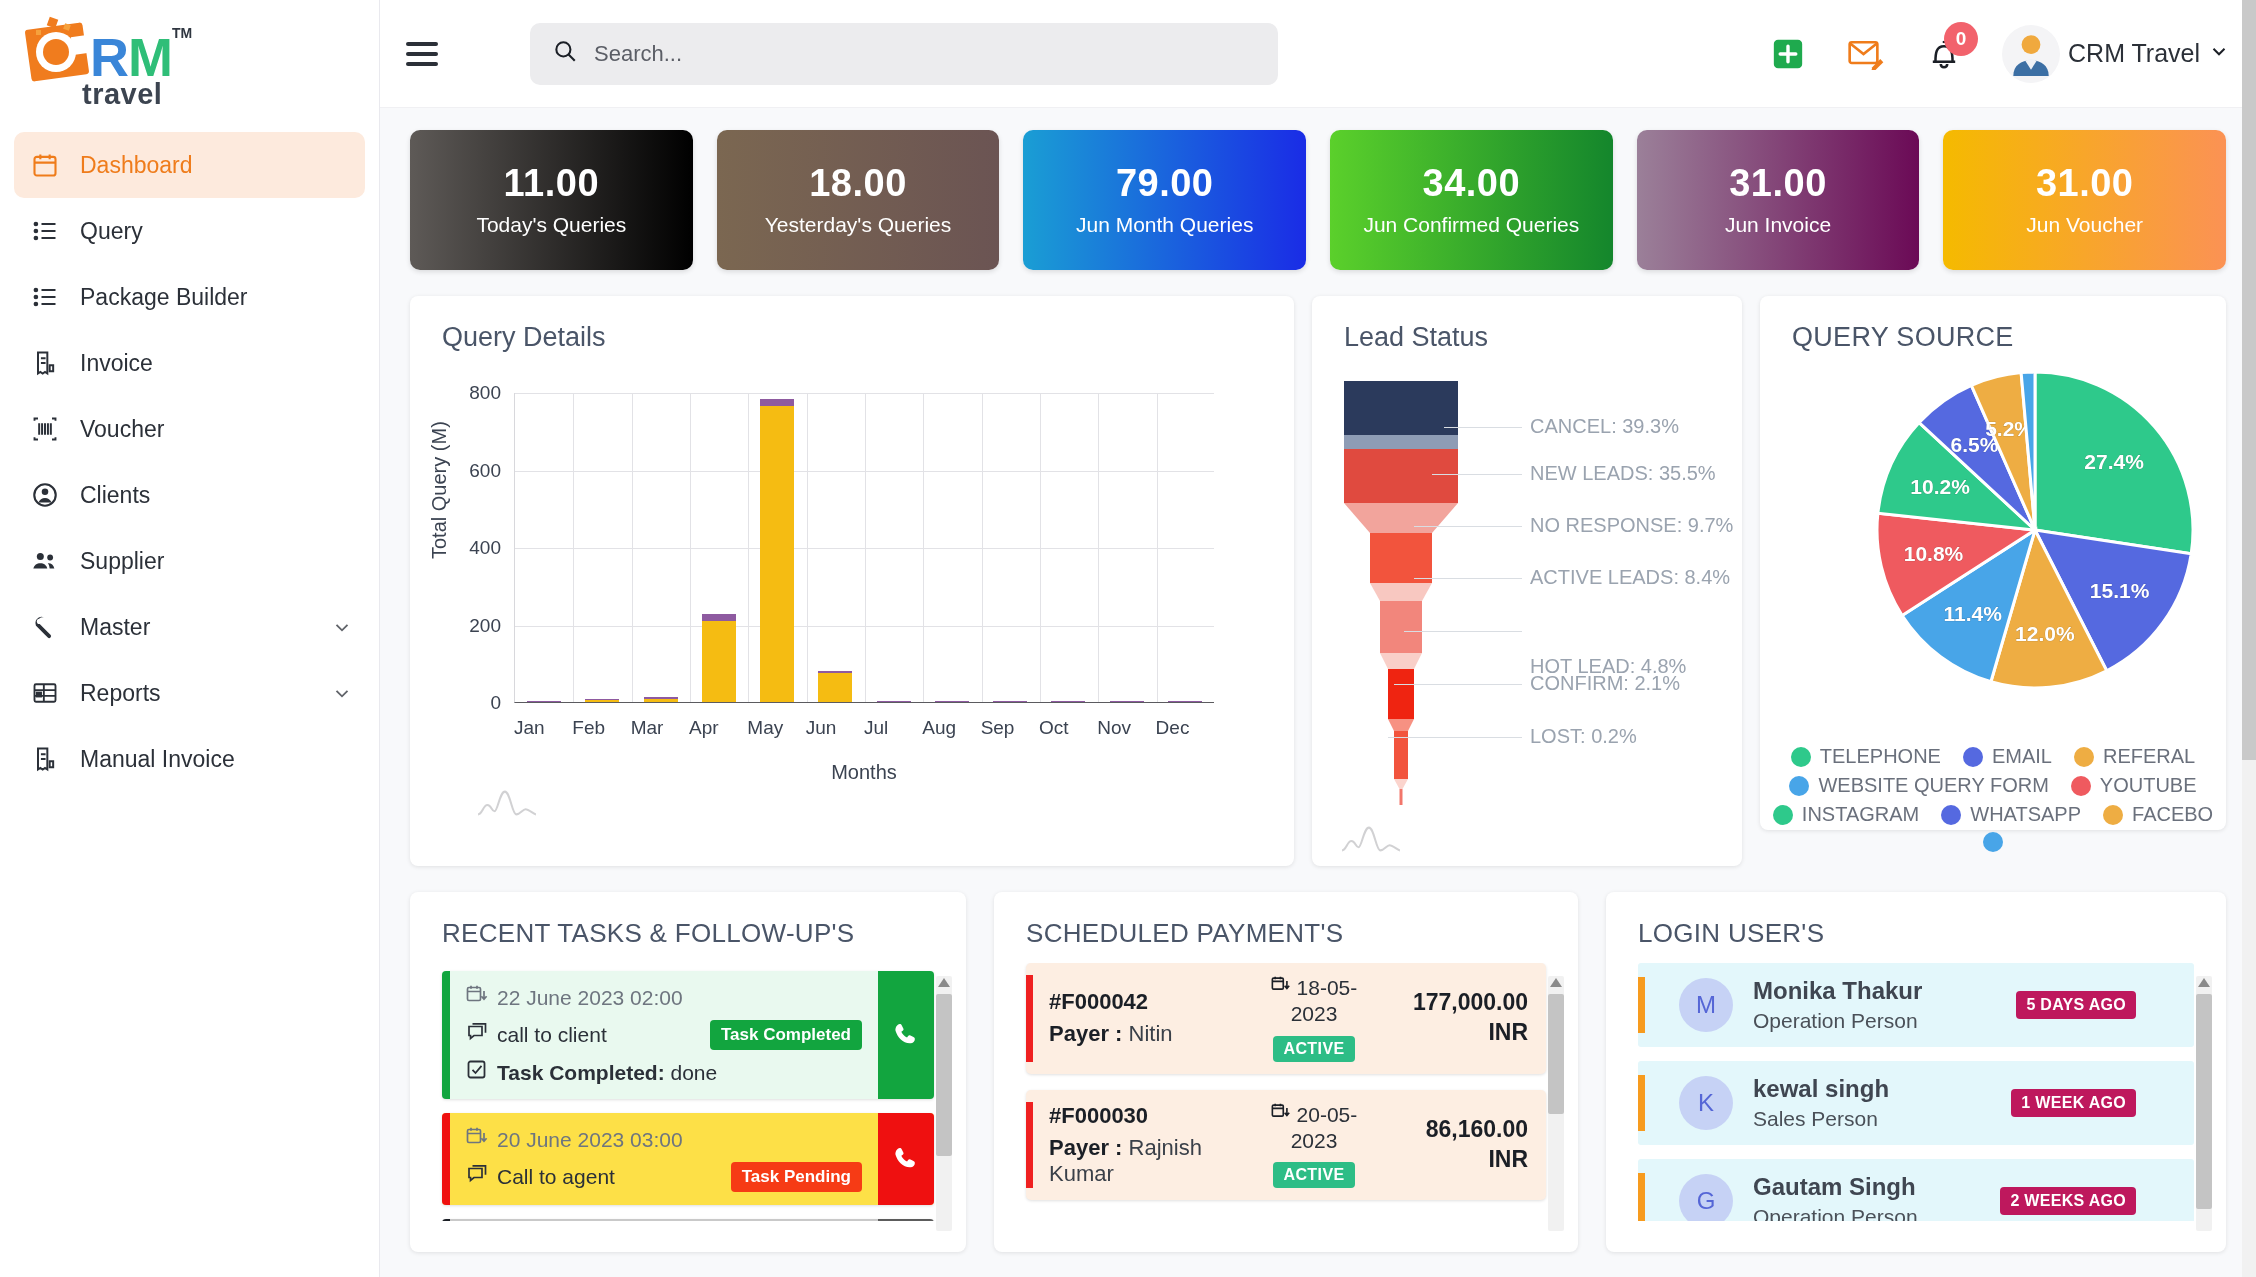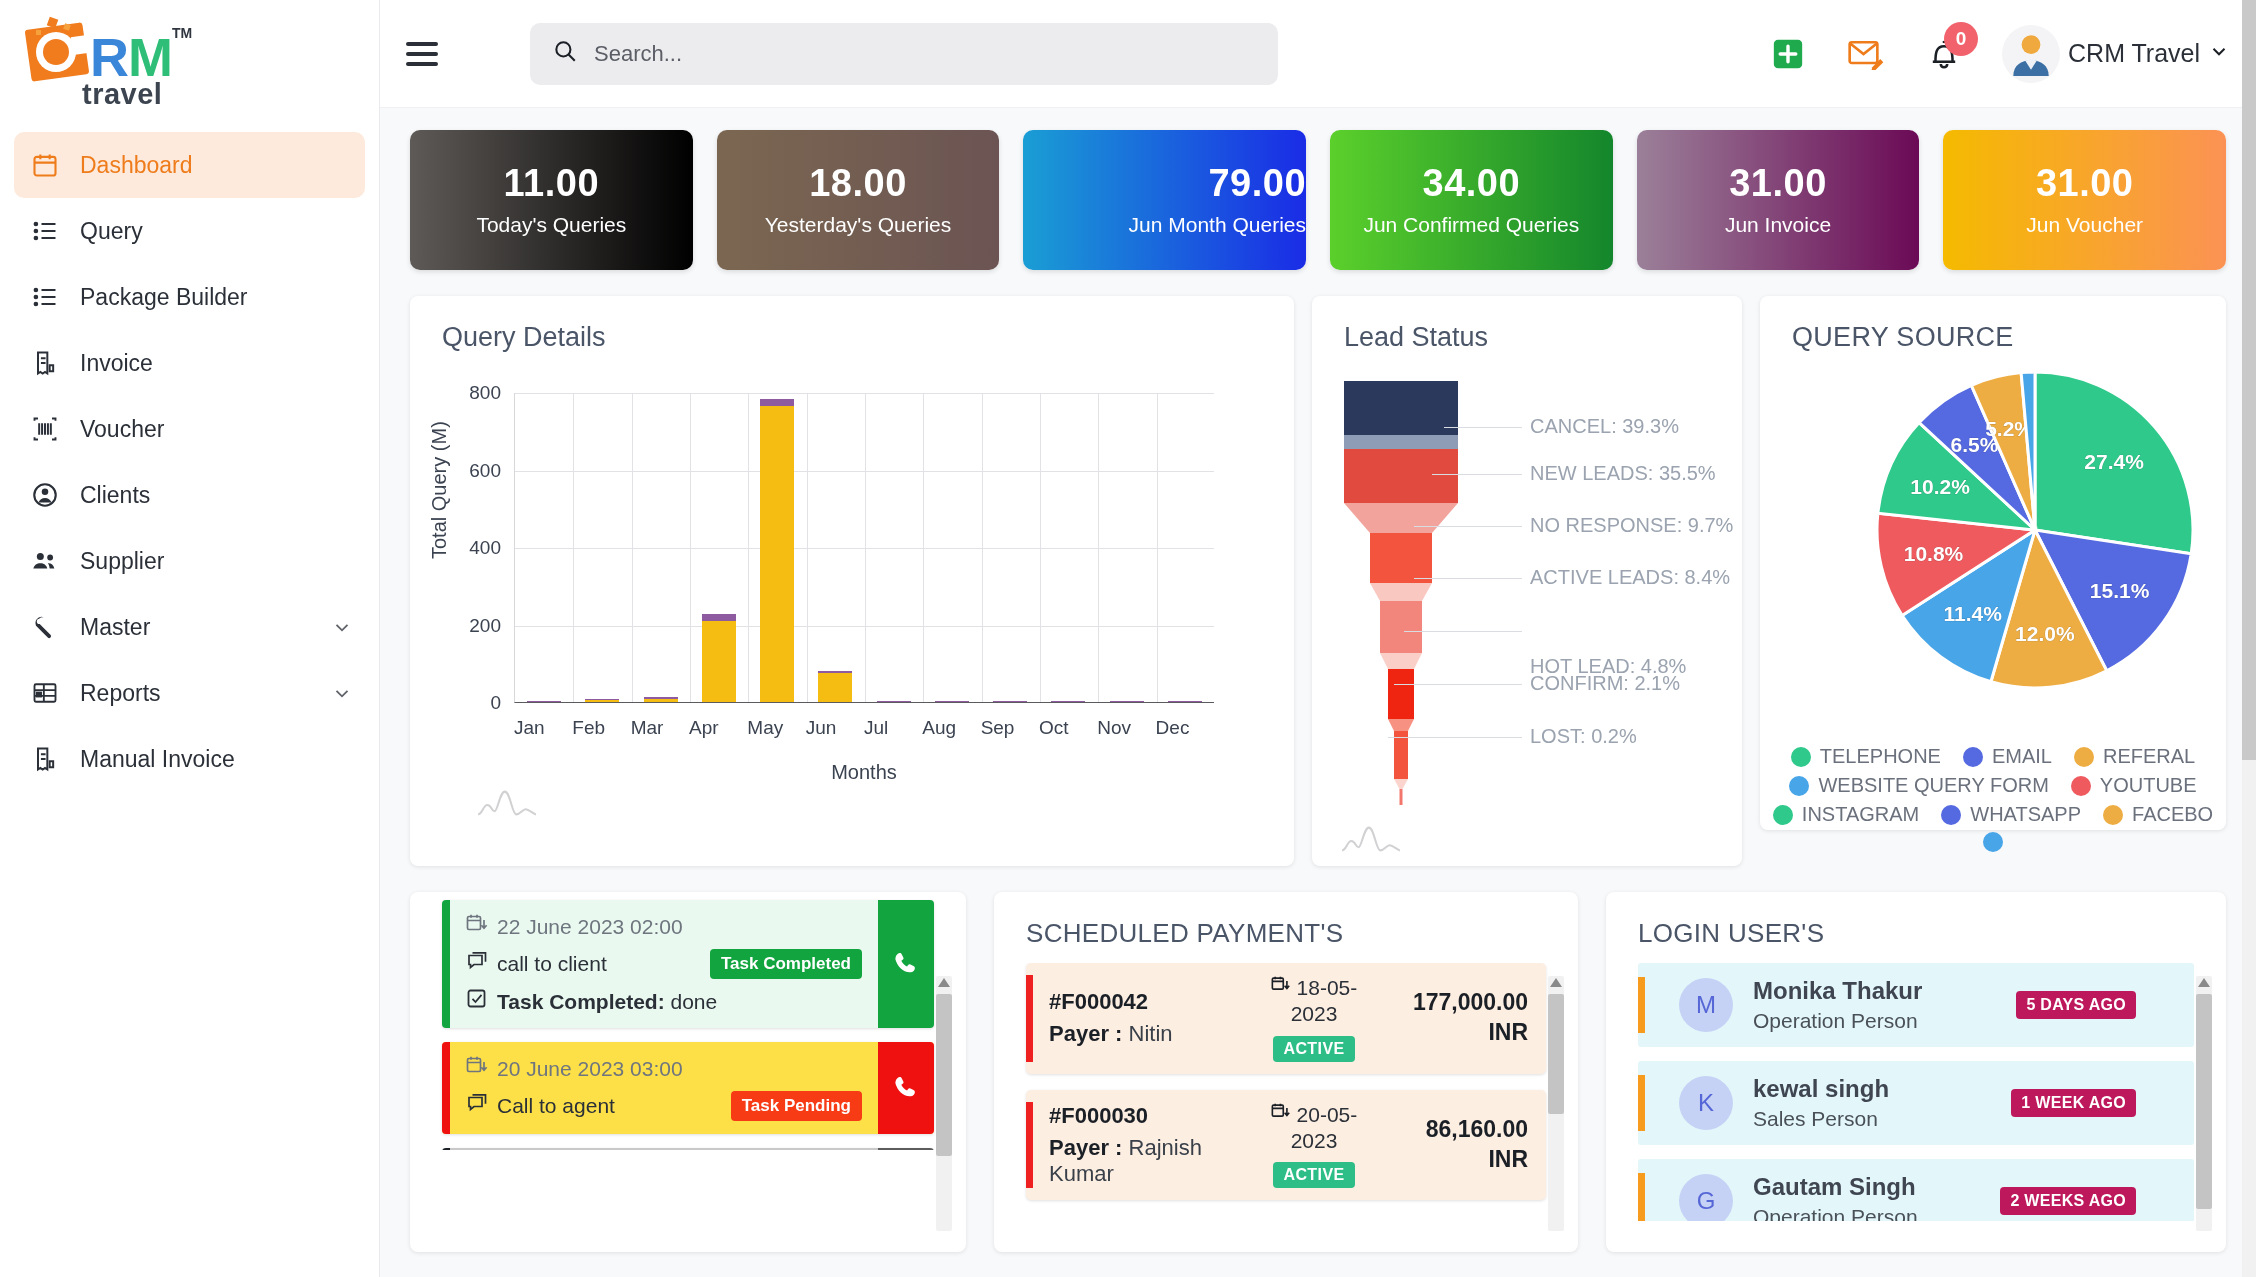--- a/index.html
+++ b/index.html
@@ -453,21 +453,21 @@
 
       <div class="stats" id="stats-row">
           <div class="stat" style="background: linear-gradient(90deg, rgb(94, 90, 87), rgb(0, 0, 0));">
             <div class="val">11.00</div>
             <div class="lbl">Today's Queries</div>
           </div>
           <div class="stat" style="background: linear-gradient(90deg, rgb(123, 103, 81), rgb(107, 84, 83));">
             <div class="val">18.00</div>
             <div class="lbl">Yesterday's Queries</div>
           </div>
-          <div class="stat" style="background: linear-gradient(90deg, rgb(26, 158, 212), rgb(26, 44, 230)); align-items: flex-end;">
+          <div class="stat" style="background: linear-gradient(90deg, rgb(26, 158, 212), rgb(26, 44, 230));">
             <div class="val">79.00</div>
             <div class="lbl">Jun Month Queries</div>
           </div>
           <div class="stat" style="background: linear-gradient(90deg, rgb(91, 208, 43), rgb(20, 134, 44));">
             <div class="val">34.00</div>
             <div class="lbl">Jun Confirmed Queries</div>
           </div>
           <div class="stat" style="background: linear-gradient(90deg, rgb(155, 128, 153), rgb(107, 10, 86));">
             <div class="val">31.00</div>
             <div class="lbl">Jun Invoice</div>
@@ -702,20 +702,21 @@
               <div class="leg" style="width: 100%; justify-content: center;">
                 <span class="swatch" style="background:#48a5e8"></span>
               </div>
             </div>
         </div>
       </div>
 
       <div class="bottom">
 
         <div class="bpanel" id="recent-tasks-panel">
+          <h3>RECENT TASKS &amp; FOLLOW-UP'S</h3>
           <div class="scrollarea" id="tasks-list">
               <div class="task" style="background: rgb(233, 249, 239); margin-top: 8px;">
                 <div class="stripe" style="background:#12a53f"></div>
                 <div class="body">
                   <div class="t-date">
                     <span><svg width="22" height="22" viewBox="0 0 22 22" fill="none" stroke="currentColor" stroke-width="1.7">
                         <rect x="1.5" y="3.5" width="13" height="13" rx="1.4"></rect>
                         <path d="M1.5 7.5h13M5 1.8v3M11 1.8v3"></path>
                         <path d="M18 7v8M15.4 12.2 18 15.2l2.6-3"></path>
                       </svg></span>

